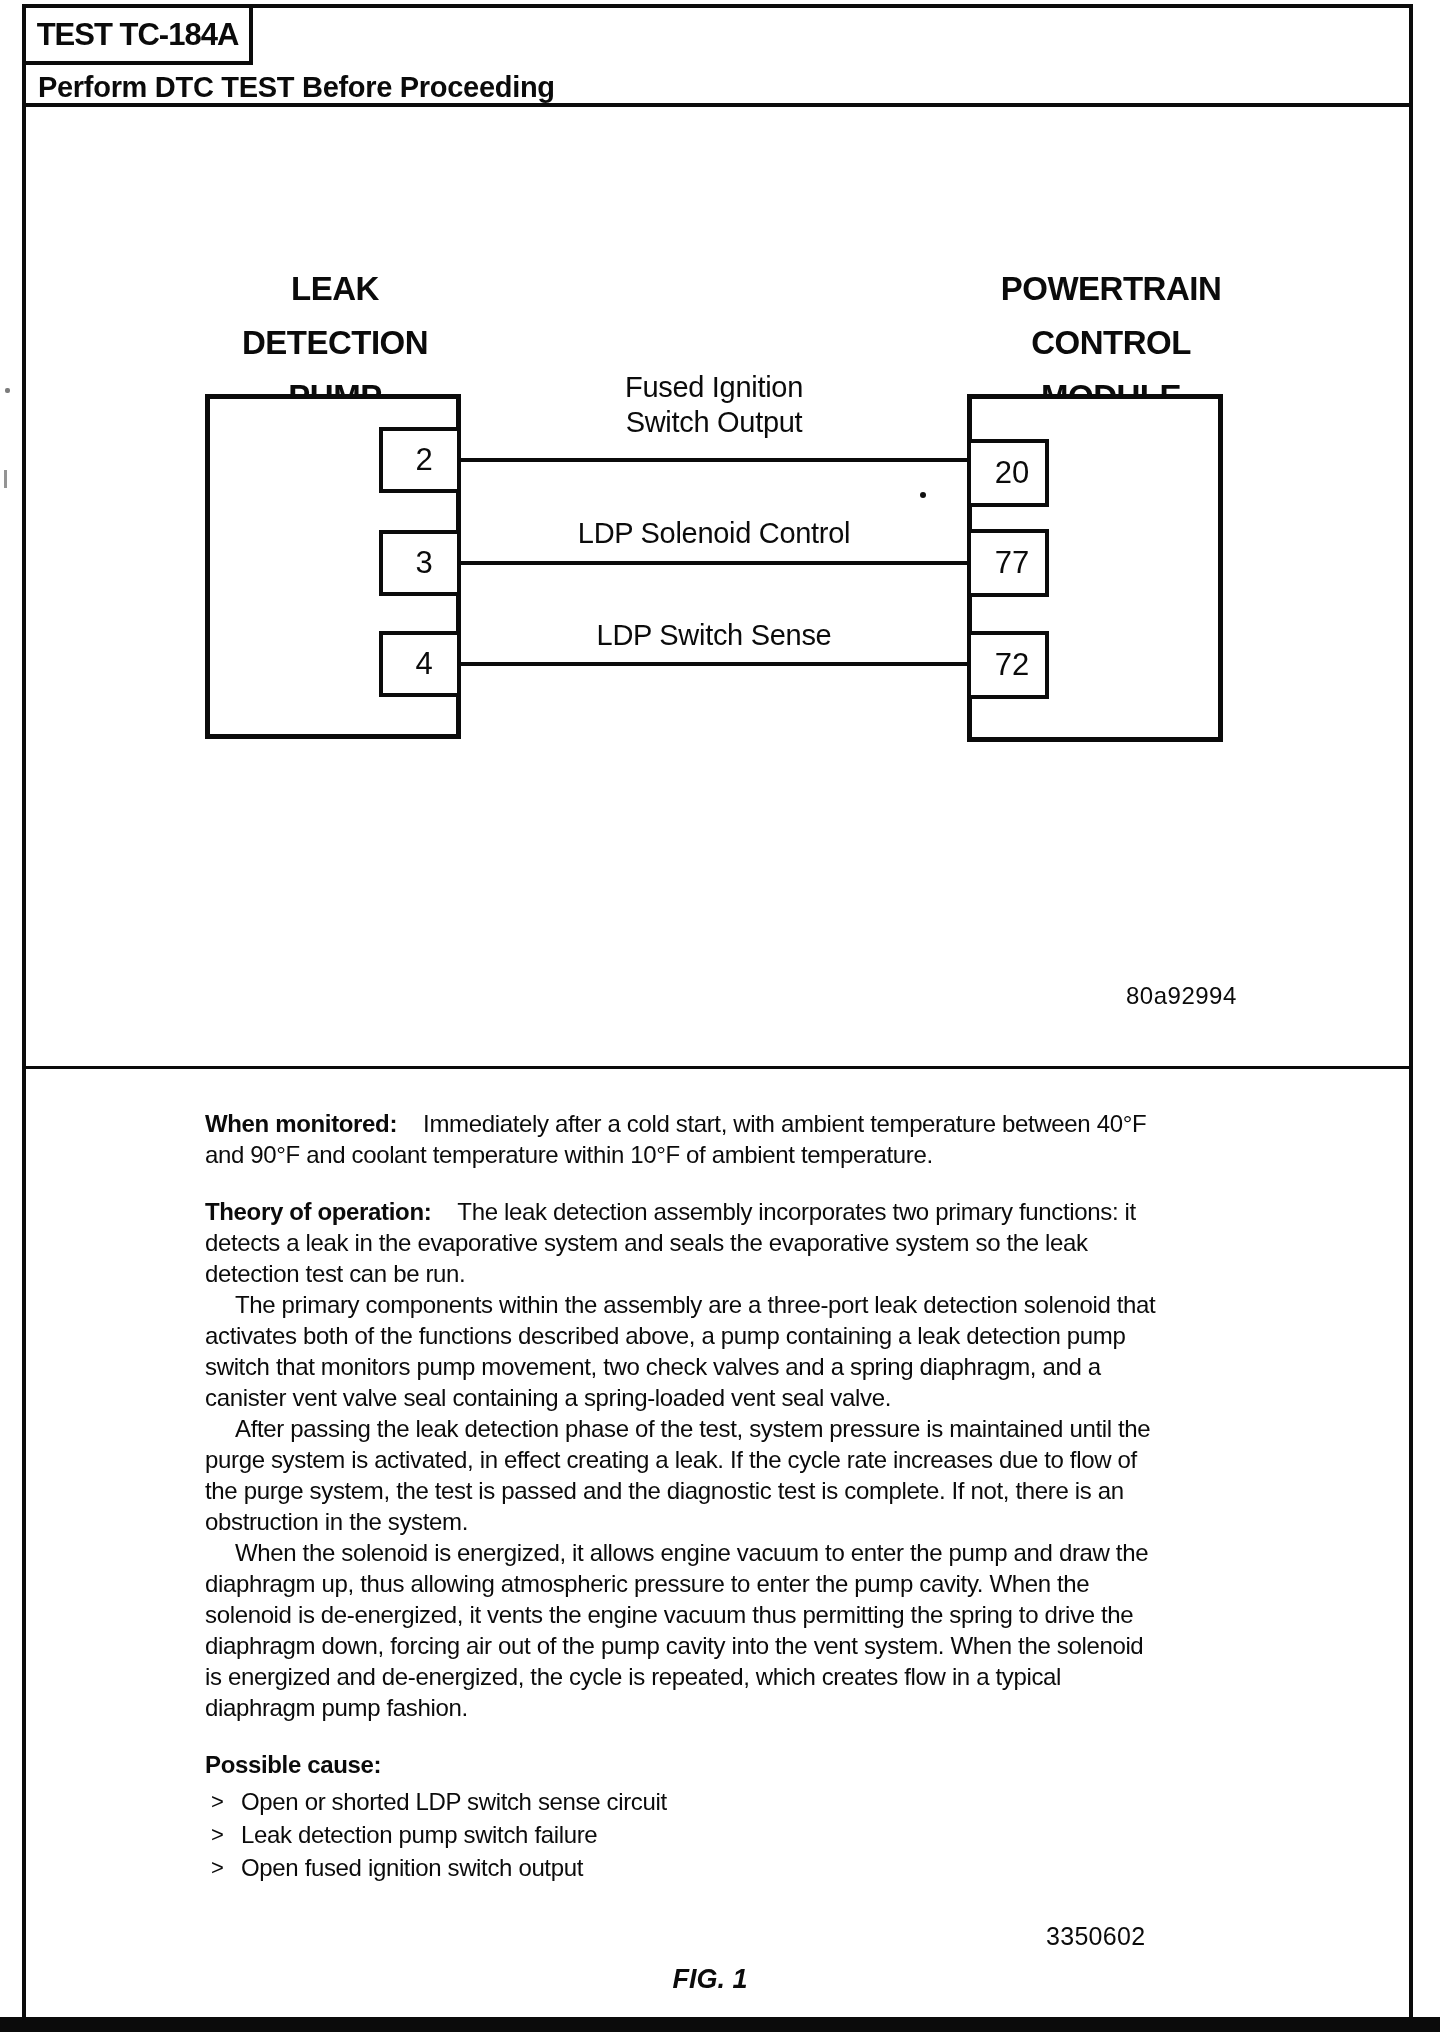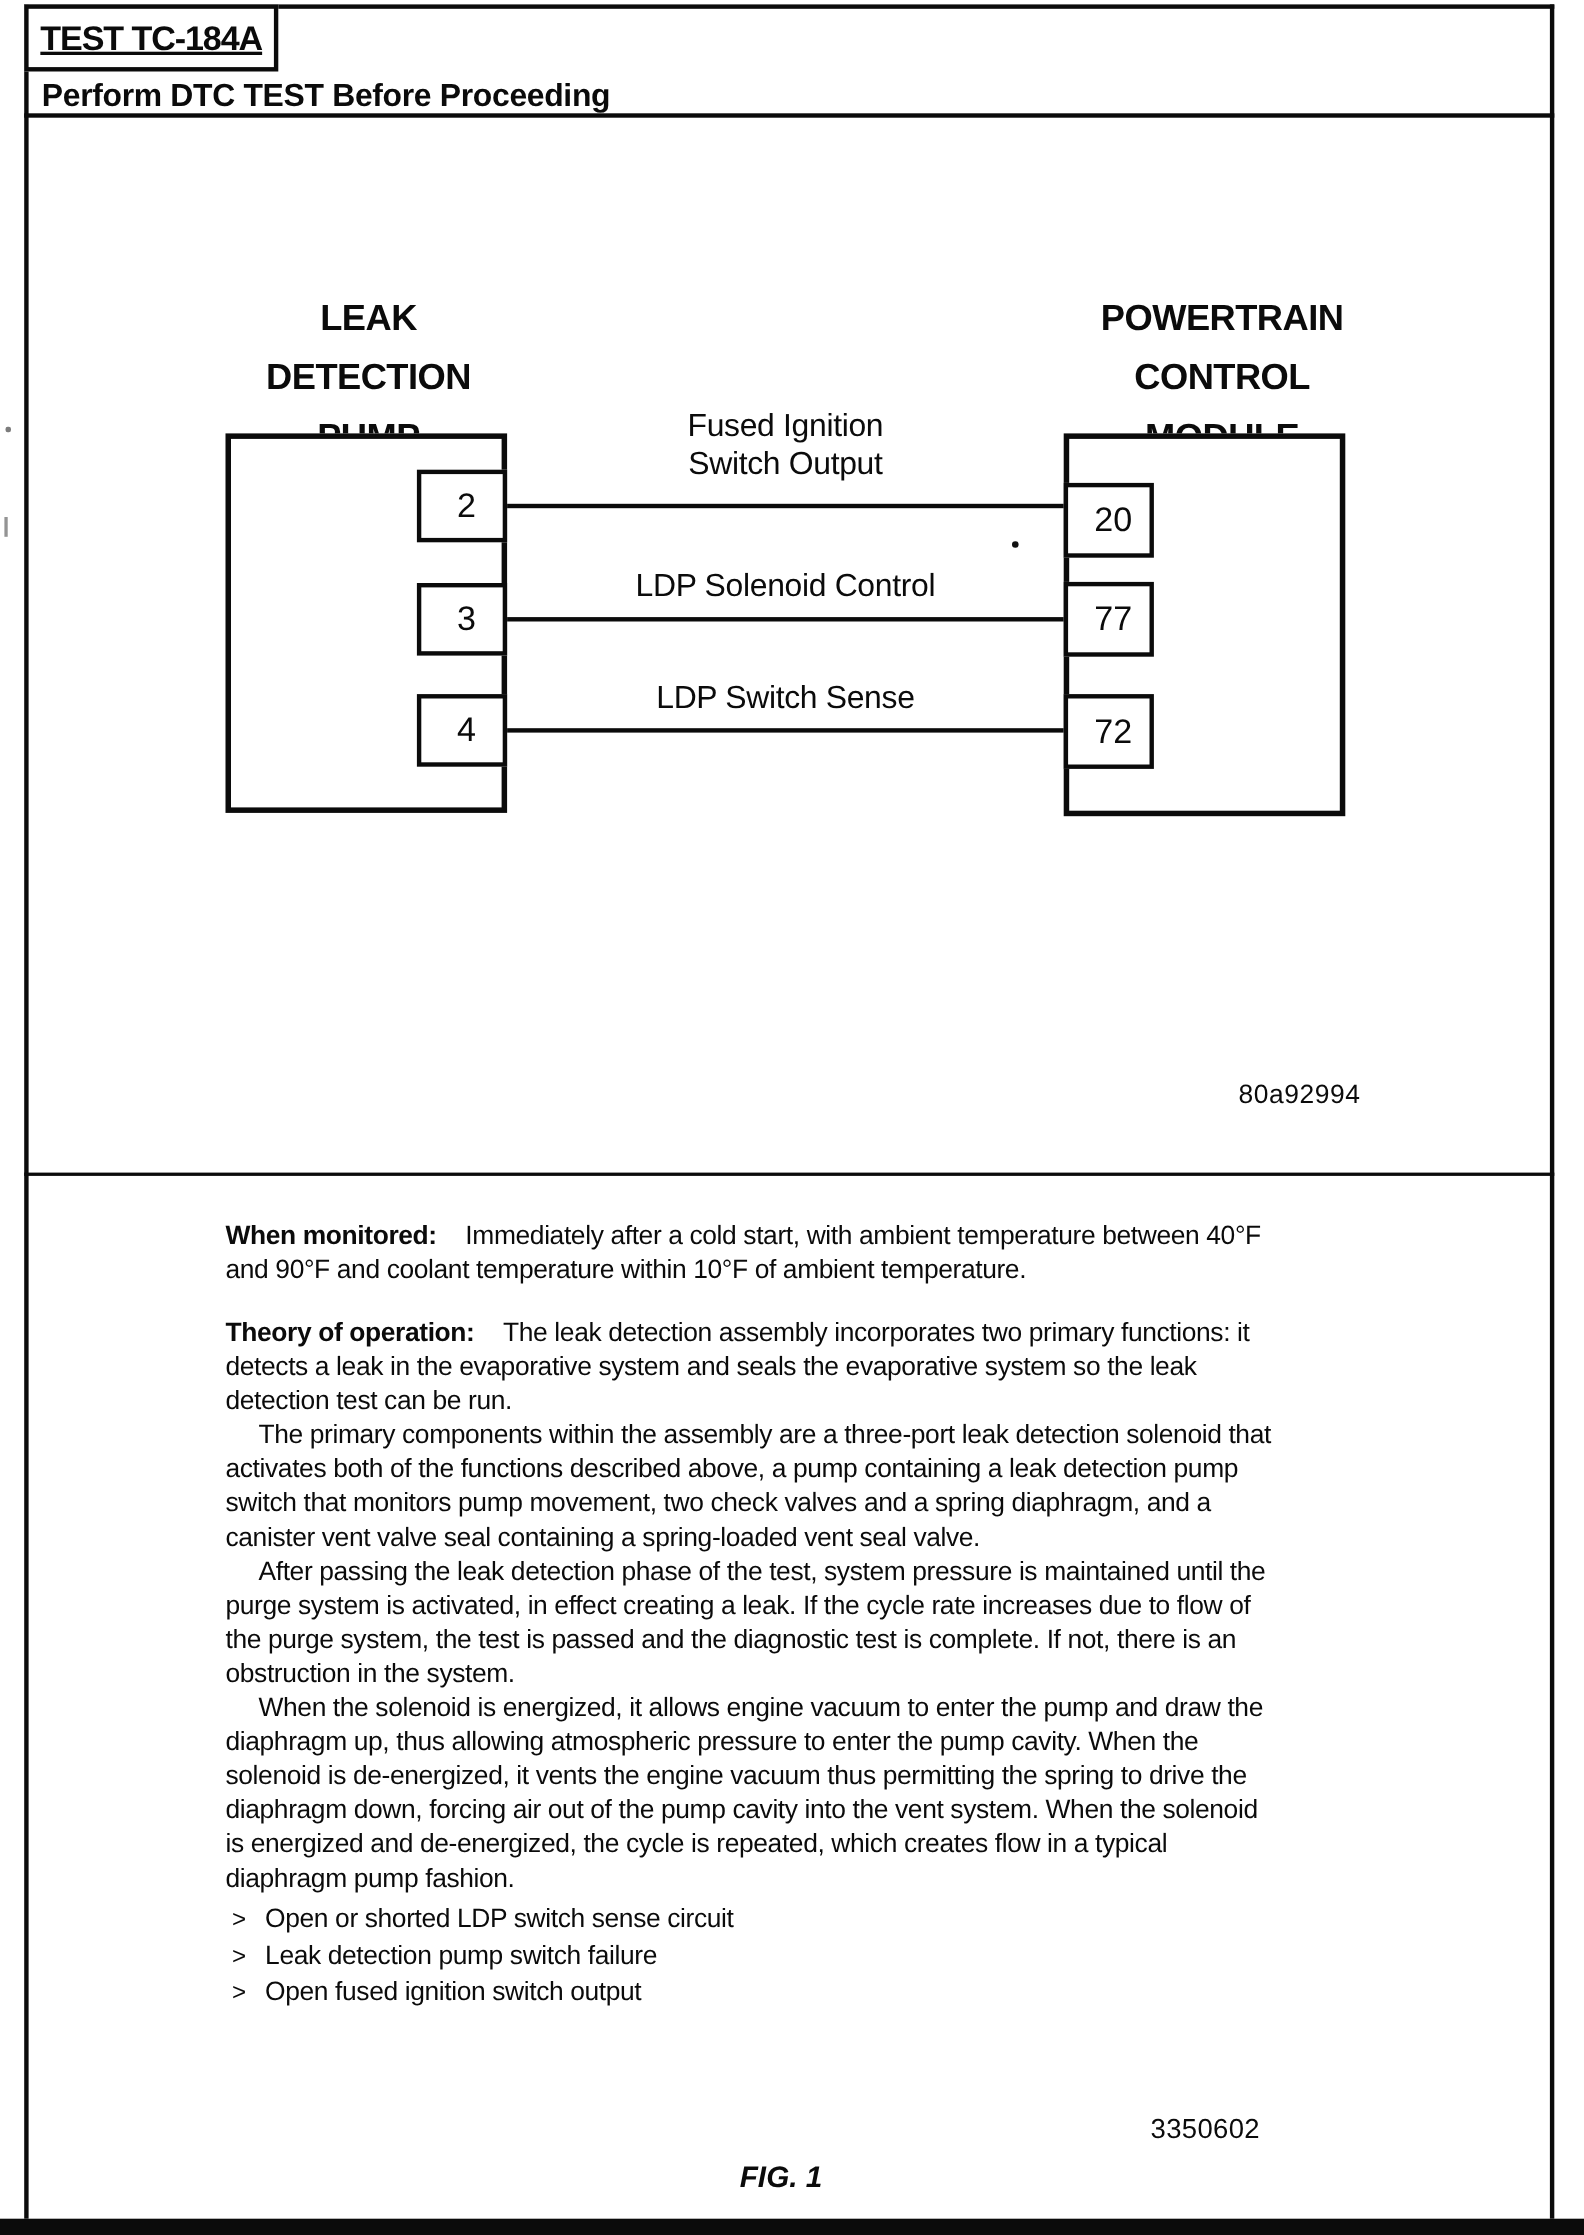--- a/index.html
+++ b/index.html
@@ -7,21 +7,21 @@
     position:relative; width:1440px; height:2032px; background:#ffffff;
     font-family:"Liberation Sans", sans-serif; color:#0b0b0b; overflow:hidden;
   }
   .rule { position:absolute; background:#0b0b0b; }
 
   
   .testid-box {
     position:absolute; left:22px; top:4px; width:231px; height:61px;
     border:4px solid #0b0b0b; box-sizing:border-box; background:#fff;
     display:flex; align-items:center; justify-content:center;
-    font-size:31px; font-weight:bold; letter-spacing:-1px; white-space:nowrap;text-decoration:underline;
+    font-size:31px; font-weight:bold; letter-spacing:-1px; white-space:nowrap;
   }
   .header-title {
     position:absolute; left:271px; top:22px; font-size:29px; font-weight:bold;
     letter-spacing:-0.3px; white-space:nowrap;
   }
   .header-subtitle {
     position:absolute; left:38px; top:71px; font-size:29px; font-weight:bold;
     letter-spacing:-0.3px; white-space:nowrap;
   }
 
@@ -149,20 +149,21 @@
 purge system is activated, in effect creating a leak. If the cycle rate increases due to flow of
 the purge system, the test is passed and the diagnostic test is complete. If not, there is an
 obstruction in the system.</p>
     <p class="p-indent">When the solenoid is energized, it allows engine vacuum to enter the pump and draw the
 diaphragm up, thus allowing atmospheric pressure to enter the pump cavity. When the
 solenoid is de-energized, it vents the engine vacuum thus permitting the spring to drive the
 diaphragm down, forcing air out of the pump cavity into the vent system. When the solenoid
 is energized and de-energized, the cycle is repeated, which creates flow in a typical
 diaphragm pump fashion.</p>
 
+    <p class="p-cause">Possible cause:</p>
     <ul class="cause-list">
       <li>
         <span class="cause-marker">&gt;</span>
         <span class="cause-text">Open or shorted LDP switch sense circuit</span>
       </li>
       <li>
         <span class="cause-marker">&gt;</span>
         <span class="cause-text">Leak detection pump switch failure</span>
       </li>
       <li>

